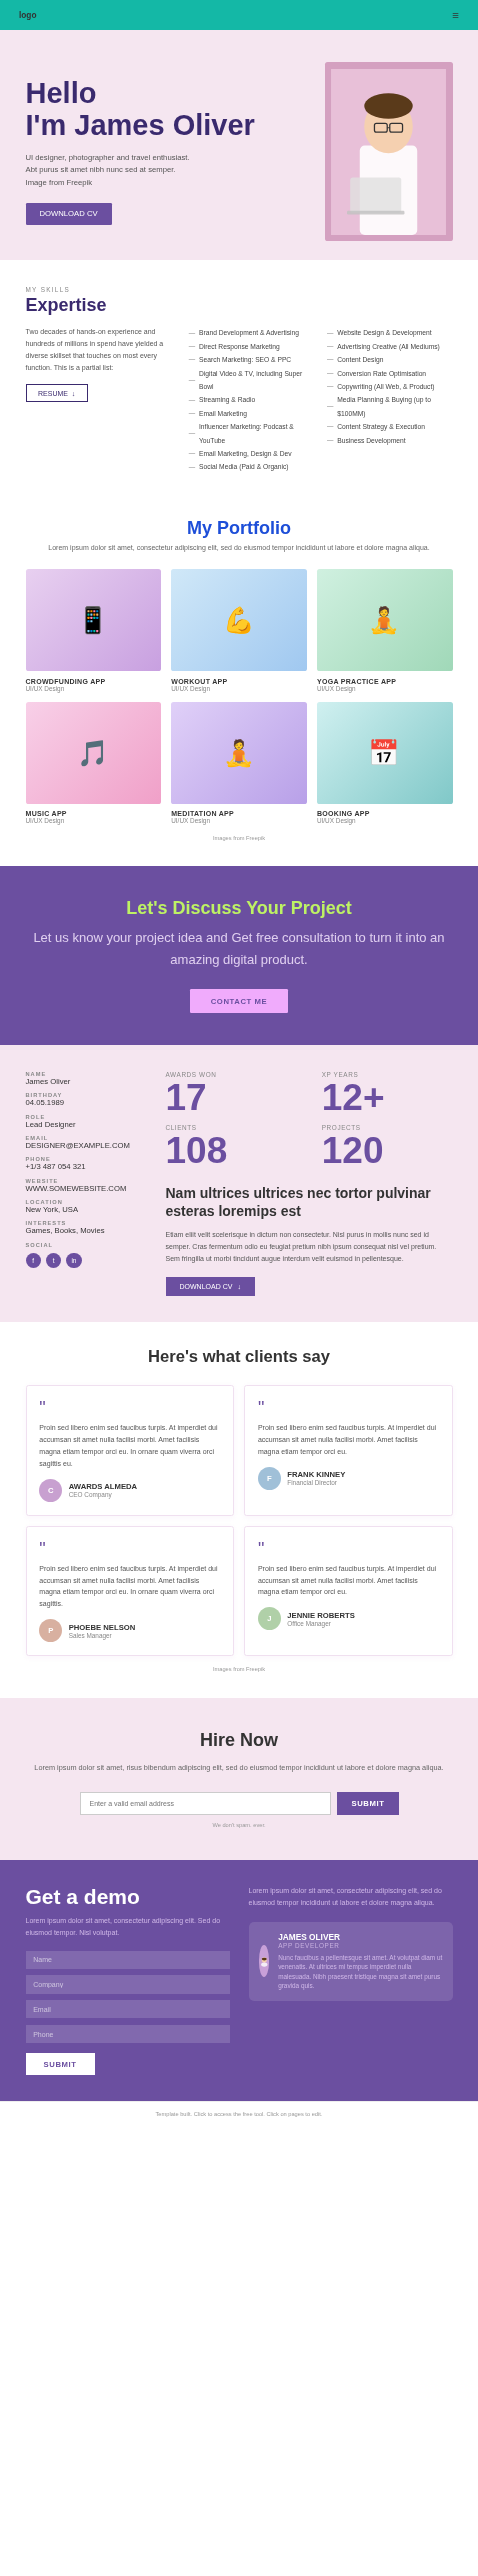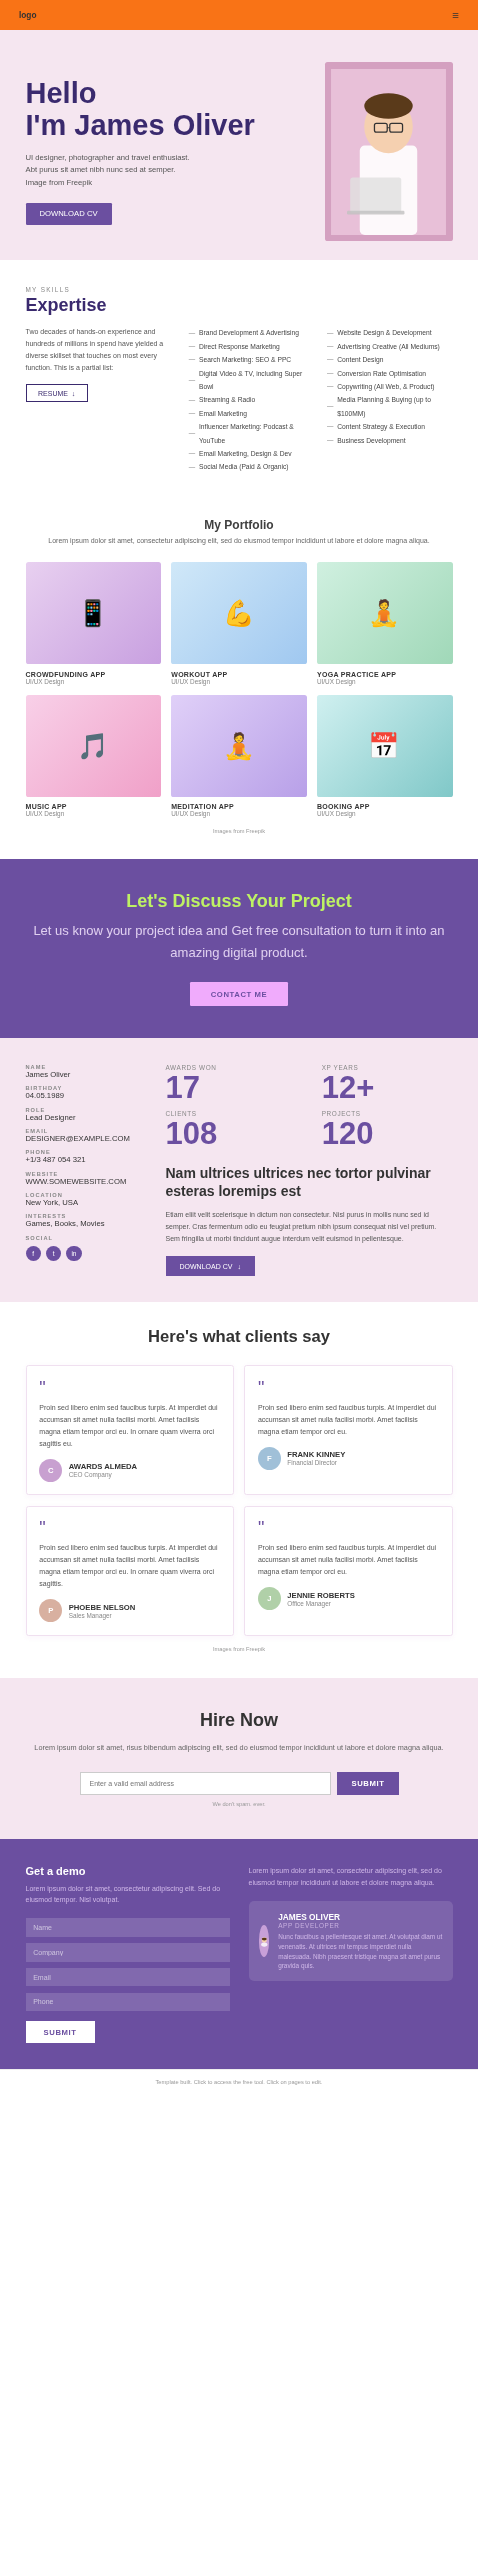--- a/index.html
+++ b/index.html
@@ -1,19 +1,19 @@
 <!DOCTYPE html>
 <html style="font-size:10.2px"><head>
   <meta charset="utf-8">
   <style>
     * { margin: 0; padding: 0; box-sizing: border-box; }
     body { font-family: 'Segoe UI', Arial, sans-serif; width: 478px; background: #fff; overflow-x: hidden; }
 
     
-    .nav { display: flex; justify-content: space-between; align-items: center; padding: 9px 19px; background: #f97316; }
+    .nav { display: flex; justify-content: space-between; align-items: center; padding: 9px 19px; background: #14b8a6; }
     .nav-logo { font-weight: 700; font-size: 8.3px; color: #333; }
     .nav-hamburger { font-size: 11.5px; cursor: pointer; color: #333; }
 
     
     .hero { background: #f5e6f0; display: flex; align-items: center; padding: 32px 25.5px 19px 25.5px; min-height: 204px; position: relative; overflow: hidden; }
     .hero-text { flex: 1; z-index: 2; }
     .hero-text h1 { font-size: 29px; font-weight: 800; color: #3a2a6e; line-height: 1.1; margin-bottom: 10.2px; }
     .hero-text p { font-size: 7.7px; color: #555; line-height: 1.6; margin-bottom: 14px; max-width: 166px; }
     .btn-download { background: #6b4fa0; color: #fff; border: none; padding: 6.4px 14px; font-size: 7.7px; cursor: pointer; border-radius: 1.3px; }
     .hero-img { width: 128px; height: 179px; background: #d4a0c0; border-radius: 2.6px; overflow: hidden; display: flex; align-items: center; justify-content: center; margin-left: 12.8px; }
@@ -28,21 +28,21 @@
     .skills-left { flex: 1.2; }
     .skills-left p { font-size: 7px; color: #555; line-height: 1.7; margin-bottom: 10.2px; }
     .resume-btn { display: inline-flex; align-items: center; gap: 3.8px; border: 1px solid #3a2a6e; color: #3a2a6e; padding: 4.5px 11.5px; font-size: 7px; cursor: pointer; background: none; }
     .skills-col { flex: 1; }
     .skills-col ul { list-style: none; }
     .skills-col ul li { font-size: 6.7px; color: #444; line-height: 2; display: flex; align-items: center; gap: 3.8px; }
     .skills-col ul li::before { content: '—'; color: #888; font-size: 6.4px; }
 
     
     .portfolio-section { background: #fff; padding: 25.5px 25.5px; text-align: center; }
-    .portfolio-section h2 { font-size: 12px; font-weight: 800; color: #404040; margin-bottom: 5.1px; }
+    .portfolio-section h2 { font-size: 18px; font-weight: 800; color: #1d4ed8; margin-bottom: 5.1px; }
     .portfolio-section > p { font-size: 7px; color: #666; margin-bottom: 18px; }
     .portfolio-grid { display: grid; grid-template-columns: 1fr 1fr 1fr; gap: 10.2px; text-align: left; }
     .portfolio-item { }
     .portfolio-thumb { height: 102px; border-radius: 2.6px; overflow: hidden; margin-bottom: 6.4px; }
     .portfolio-item-label { font-size: 7px; font-weight: 700; color: #333; text-transform: uppercase; letter-spacing: 0.3px; }
     .portfolio-item-sub { font-size: 6.4px; color: #888; }
     .portfolio-images-credit { font-size: 5.7px; color: #999; margin-top: 10.2px; }
 
     
     .thumb-purple { background: linear-gradient(135deg, #e8d0f0 0%, #c8a0e0 100%); display: flex; align-items: center; justify-content: center; }
@@ -63,21 +63,21 @@
     .stats-left { width: 140px; padding-right: 19px; }
     .stat-field { margin-bottom: 6.4px; }
     .stat-label { font-size: 5.7px; color: #888; text-transform: uppercase; letter-spacing: 1px; font-weight: 600; }
     .stat-value { font-size: 7.7px; color: #333; font-weight: 500; }
     .social-icons { display: flex; gap: 5.1px; margin-top: 5.1px; }
     .social-icon { width: 15.3px; height: 15.3px; background: #6b4fa0; border-radius: 50%; display: flex; align-items: center; justify-content: center; color: #fff; font-size: 6.4px; cursor: pointer; }
     .stats-right { flex: 1; }
     .numbers-grid { display: grid; grid-template-columns: 1fr 1fr; gap: 5.1px 25.5px; margin-bottom: 12.8px; }
     .number-item { }
     .number-label { font-size: 6.4px; color: #888; text-transform: uppercase; letter-spacing: 0.6px; }
-    .number-value { font-size: 31px; font-weight: 800; color: #6b4fa0; line-height: 1.1; }
+    .number-value { font-size: 37px; font-weight: 800; color: #6b4fa0; line-height: 1.1; }
     .stats-heading { font-size: 14px; font-weight: 800; color: #333; line-height: 1.3; margin-bottom: 9px; }
     .stats-body { font-size: 7px; color: #555; line-height: 1.7; margin-bottom: 11.5px; }
     .btn-dl2 { background: #6b4fa0; color: #fff; border: none; padding: 6.4px 14px; font-size: 7px; cursor: pointer; display: inline-flex; align-items: center; gap: 5.1px; }
 
     
     .clients-section { background: #fff; padding: 25.5px; }
     .clients-section h2 { font-size: 16.6px; font-weight: 800; color: #333; text-align: center; margin-bottom: 18px; }
     .clients-grid { display: grid; grid-template-columns: 1fr 1fr; gap: 10.2px; }
     .client-card { background: #fff; border: 0.6px solid #f0e0f0; border-radius: 2.6px; padding: 12.8px; box-shadow: 0 1.3px 5.1px rgba(180,100,200,0.06); }
     .quote-icon { font-size: 18px; color: #6b4fa0; margin-bottom: 5.1px; line-height: 1; }
@@ -93,21 +93,21 @@
     .hire-section h2 { font-size: 18px; font-weight: 800; color: #333; margin-bottom: 11px; }
     .hire-section > p { font-size: 7.3px; color: #666; margin-bottom: 18px; line-height: 1.7; }
     .hire-form { display: flex; gap: 6.4px; justify-content: space-between; max-width: 319px; margin: 0 auto 6.4px auto; }
     .hire-input { flex: 1; padding: 7px 9px; border: 0.6px solid #ccc; font-size: 7px; background: #fff; }
     .hire-submit { background: #6b4fa0; color: #fff; border: none; padding: 7px 14px; font-size: 7.7px; font-weight: 700; cursor: pointer; letter-spacing: 0.6px; }
     .hire-fine { font-size: 5.7px; color: #999; }
 
     
     .demo-section { background: #6b4fa0; padding: 25.5px; display: flex; gap: 19px; }
     .demo-left { flex: 1; }
-    .demo-left h2 { font-size: 11px; font-weight: 800; color: #fff; margin-bottom: 6.4px; }
+    .demo-left h2 { font-size: 21px; font-weight: 800; color: #fff; margin-bottom: 6.4px; }
     .demo-left > p { font-size: 7px; color: #d0b8e8; margin-bottom: 12.8px; line-height: 1.6; }
     .demo-form-row { margin-bottom: 6.4px; }
     .demo-input { width: 100%; padding: 5.7px 7.7px; border: none; font-size: 7px; background: rgba(255,255,255,0.15); color: #fff; }
     .demo-input::placeholder { color: rgba(255,255,255,0.6); }
     .demo-submit { background: #fff; color: #6b4fa0; border: none; padding: 6.4px 18px; font-size: 7.7px; font-weight: 700; cursor: pointer; margin-top: 3.8px; letter-spacing: 0.6px; }
     .demo-right { flex: 1; }
     .demo-right-text { font-size: 7px; color: #d0b8e8; line-height: 1.7; margin-bottom: 12.8px; }
     .demo-card { background: rgba(255,255,255,0.12); border-radius: 5.1px; padding: 10.2px; display: flex; align-items: center; gap: 9px; margin-bottom: 9px; }
     .demo-avatar { width: 32px; height: 32px; border-radius: 50%; background: #c8a0d8; display: flex; align-items: center; justify-content: center; overflow: hidden; }
     .demo-card-name { font-size: 8.3px; font-weight: 700; color: #fff; }

